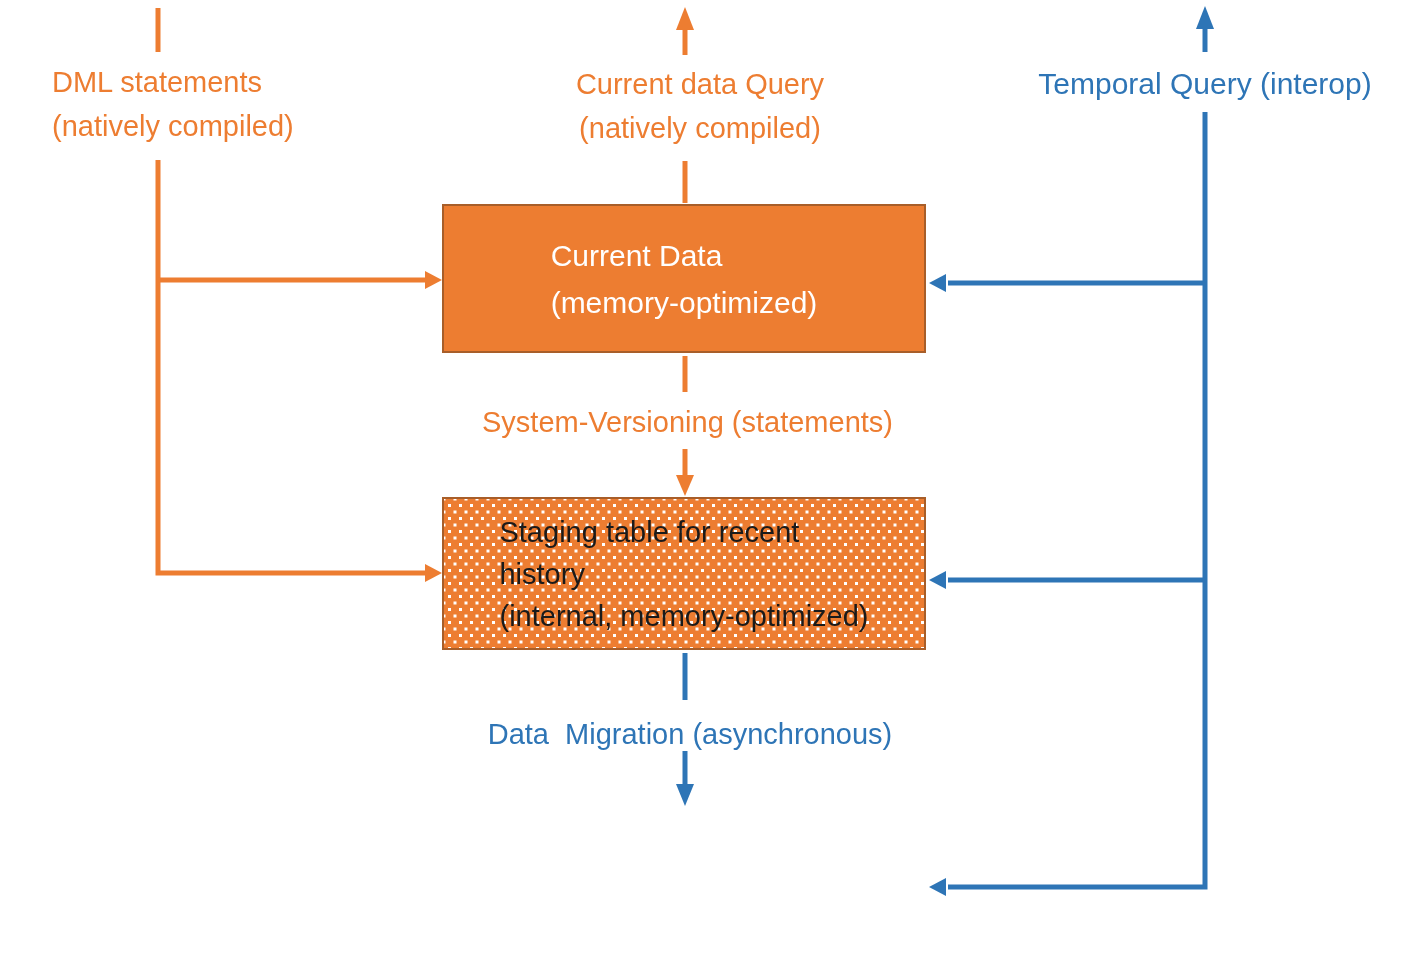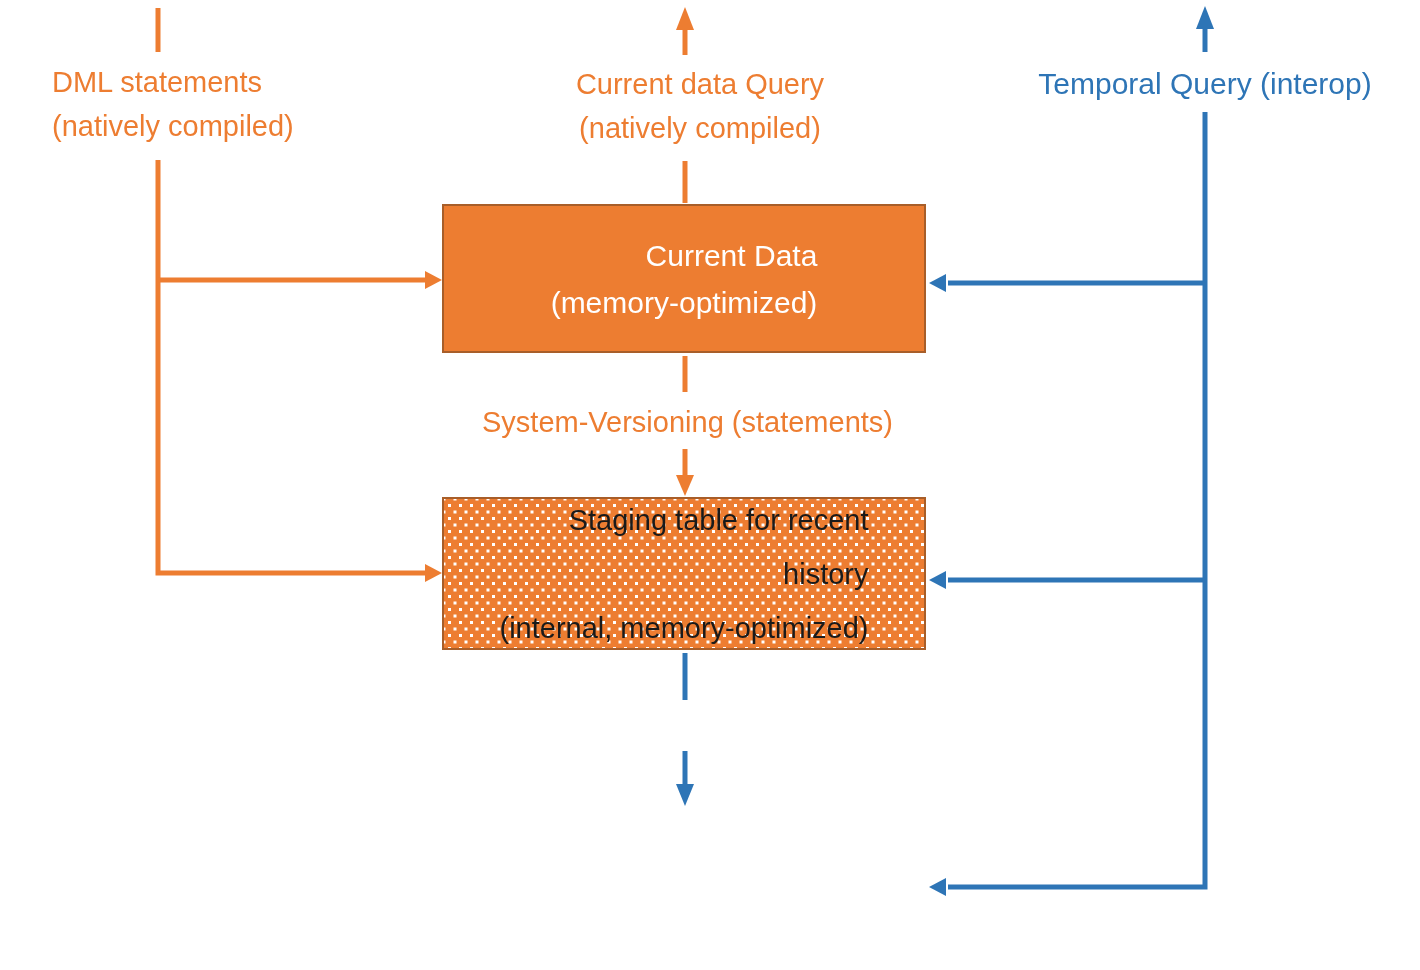--- a/index.html
+++ b/index.html
@@ -41,21 +41,21 @@
   }
   .label.orange { color: var(--orange); }
   .label.blue   { color: var(--blue); }
   .label.center { text-align: center; }
 
   .node {
     position: absolute;
     display: flex;
     align-items: center;
     justify-content: center;
-    text-align: right;
+    text-align: left;
     white-space: pre-wrap;
     box-sizing: border-box;
   }
   .node.current-data {
     left: 442px; top: 204px; width: 484px; height: 149px;
     background: var(--orange);
     border: 2px solid var(--orange-border);
     color: var(--box-text-light);
     font-size: 30px;
     line-height: 47px;
@@ -64,21 +64,21 @@
     left: 442px; top: 497px; width: 484px; height: 153px;
     background-color: var(--orange);
     background-image:
       radial-gradient(#ffffff 1.4px, rgba(255,255,255,0) 1.6px),
       radial-gradient(#ffffff 1.4px, rgba(255,255,255,0) 1.6px);
     background-size: 11px 13px;
     background-position: 0 0, 5.5px 6.5px;
     border: 2.5px solid var(--orange-border);
     color: var(--box-text-dark);
     font-size: 29px;
-    line-height: 54px;
+    line-height: 42px;
   }
   .node.history {
     left: 442px; top: 810px; width: 484px; height: 152px;
     background: var(--blue);
     color: var(--box-text-light);
     font-size: 30px;
     line-height: 47px;
   }
 
   .label.dml            { left: 20px;  top: 60px;  width: 330px; margin-left: 32px; }
@@ -132,20 +132,21 @@
   <div class="label orange dml">DML statements
 (natively compiled)</div>
 
   <div class="label orange center current-query">Current data Query
 (natively compiled)</div>
 
   <div class="label blue center temporal">Temporal Query (interop)</div>
 
   <div class="label orange center system-version">System-Versioning (statements)</div>
 
+  <div class="label blue center migration">Data  Migration (asynchronous)</div>
 
   <div class="node current-data">Current Data
 (memory-optimized)</div>
 
   <div class="node staging">Staging table for recent
 history
 (internal, memory-optimized)</div>
 
 
 </div>

